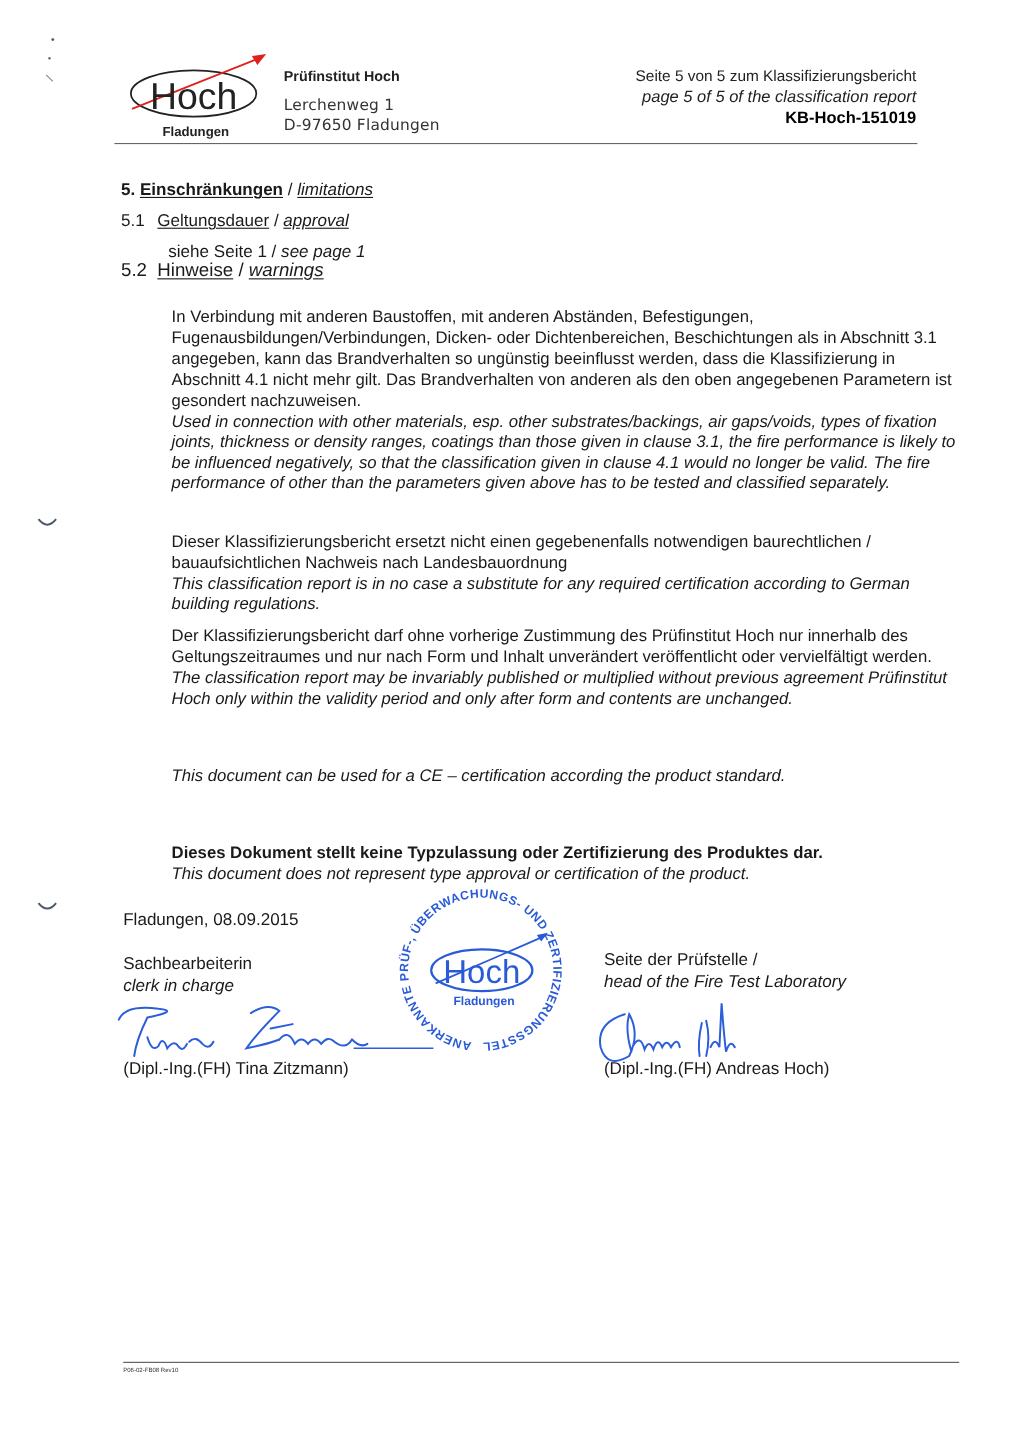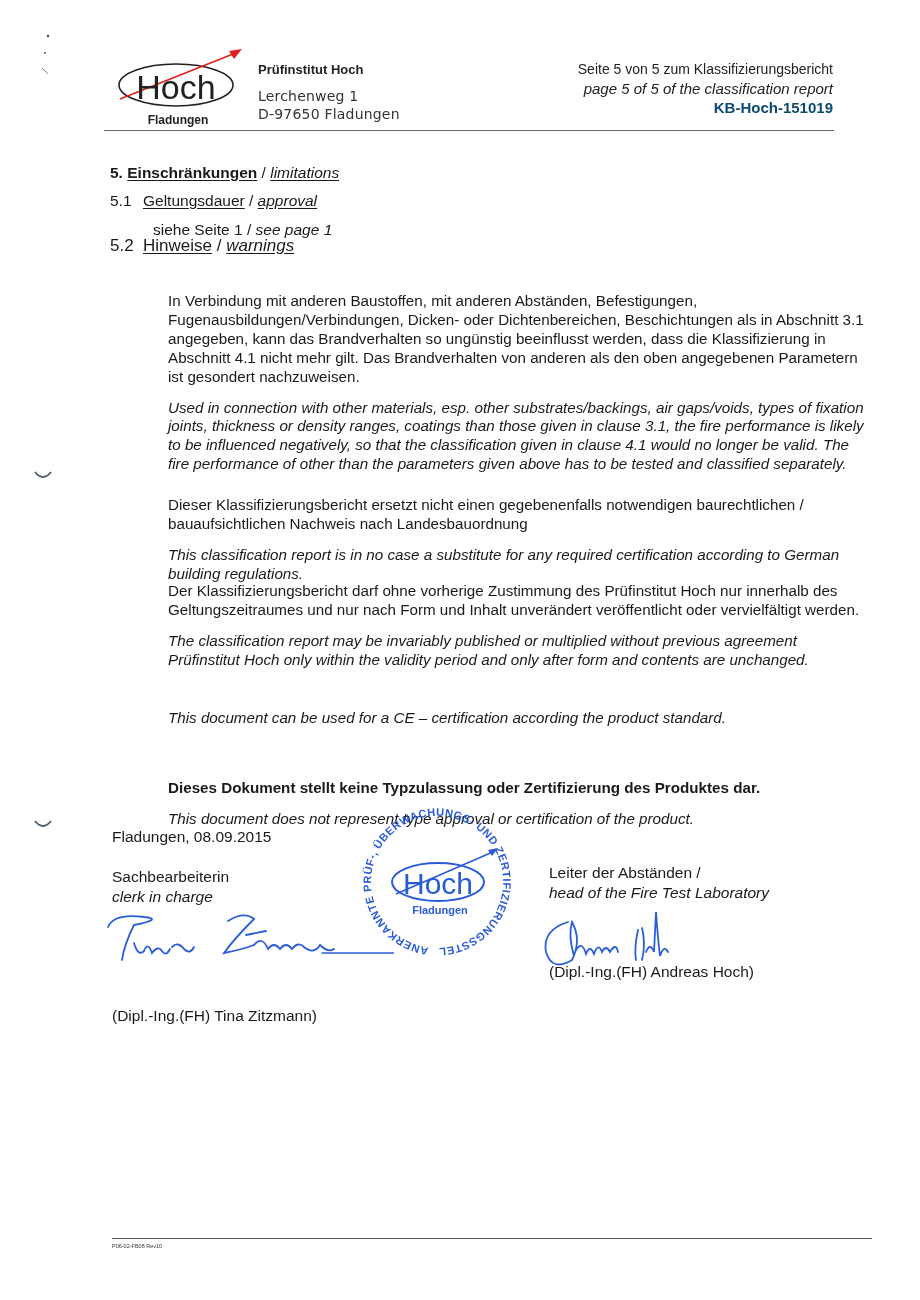--- a/index.html
+++ b/index.html
@@ -5,42 +5,42 @@
   html, body { margin:0; padding:0; background:#ffffff; }
   body { width:920px; height:1300px; position:relative; overflow:hidden;
          font-family:"Liberation Sans", sans-serif; color:#1a1a1a; }
   .abs { position:absolute; }
   .logo { left:112px; top:44px; width:135px; height:85px; }
   .inst-name { left:258px; top:62px; font-size:13px; font-weight:bold; color:#222; }
   .inst-addr1 { left:258px; top:88px; font-size:14px; color:#333; font-family:"DejaVu Sans", sans-serif; letter-spacing:0.2px; }
   .inst-addr2 { left:258px; top:106px; font-size:14px; color:#333; font-family:"DejaVu Sans", sans-serif; letter-spacing:0.2px; }
   .page-de { right:87px; top:61px; font-size:14px; text-align:center; color:#222; }
   .page-en { right:87px; top:80px; font-size:15px; text-align:right; font-style:italic; color:#222; }
-  .report-id { right:87px; top:99px; font-size:15px; font-weight:bold; text-align:right; color:#0c4a6e; }
+  .report-id { right:87px; top:99px; font-size:15px; font-weight:bold; text-align:right; color:#000000; }
   .hr-top { left:104px; top:130px; width:730px; height:1px; background:#666; }
   .hr-bottom { left:112px; top:1238px; width:760px; height:1px; background:#555; }
   .form-code { left:112px; top:1243px; font-size:5.5px; color:#333; }
 
   .u { text-decoration:underline; text-underline-offset:2px; }
   .i { font-style:italic; }
   .b { font-weight:bold; }
 
   .h5 { left:110px; top:164px; font-size:15.5px; }
   .h51 { left:110px; top:192px; font-size:15.5px; }
   .h51 .num, .h52 .num { display:inline-block; width:33px; }
   .see { left:153px; top:221px; font-size:15.5px; }
   .h52 { left:110px; top:236px; font-size:17px; }
 
   .para { left:156px; width:720px; font-size:15.2px; line-height:18.9px; }
-  .para p { margin:12px; }
+  .para p { margin:0; }
 
   .place-date { left:112px; top:828px; font-size:15.5px; }
   .clerk-de { left:112px; top:868px; font-size:15.5px; }
   .clerk-en { left:112px; top:888px; font-size:15.5px; font-style:italic; }
-  .clerk-name { left:112px; top:963px; font-size:15.5px;margin-top:44px; }
+  .clerk-name { left:112px; top:963px; font-size:15.5px; }
   .head-de { left:549px; top:864px; font-size:15.5px; }
   .head-en { left:549px; top:884px; font-size:15.5px; font-style:italic; }
   .head-name { left:549px; top:963px; font-size:15.5px;text-align:right; }
   .stamp { left:350px; top:798px; width:175px; height:168px; }
   .sig1 { left:104px; top:905px; width:290px; height:60px; }
   .sig2 { left:538px; top:900px; width:150px; height:75px; }
   .margin-mark { left:30px; width:30px; height:30px; }
 </style>
 </head>
 <body>
@@ -147,21 +147,21 @@
     </g>
     <polygon points="148,50 138,52 142,58" fill="#2a5bd7"></polygon>
     <text font-family="Liberation Sans, sans-serif" font-size="11" font-weight="bold" fill="#2a5bd7" letter-spacing="0.5">
       <textPath href="#ring" startOffset="2%">ANERKANNTE PRÜF-, ÜBERWACHUNGS- UND ZERTIFIZIERUNGSSTELLE</textPath>
     </text>
     <text x="88" y="96" text-anchor="middle" font-family="Liberation Sans, sans-serif" font-size="30" fill="#2a5bd7">Hoch</text>
     <text x="90" y="116" text-anchor="middle" font-family="Liberation Sans, sans-serif" font-size="11" font-weight="bold" fill="#2a5bd7">Fladungen</text>
   </svg>
 </div>
 
-<div class="abs head-de">Leiter der Abständen /</div>
+<div class="abs head-de">Seite der Prüfstelle /</div>
 <div class="abs head-en">head of the Fire Test Laboratory</div>
 <div class="abs sig2">
   <svg width="150" height="75" viewBox="0 0 150 75">
     <g fill="none" stroke="#2b5ed8" stroke-width="1.8" stroke-linecap="round">
       <path d="M30 22 Q4 30 8 52 Q14 72 34 60 Q44 40 34 22 Q30 36 36 56"></path>
       <path d="M38 50 Q44 40 48 54 Q52 44 56 54 Q60 42 64 52 Q68 44 72 52 Q78 42 80 52"></path>
       <path d="M100 30 Q96 48 98 60 M104 28 Q108 44 104 60"></path>
       <path d="M108 52 Q112 42 116 52 L118 12 Q120 40 122 56 Q126 44 130 52"></path>
     </g>
   </svg>

